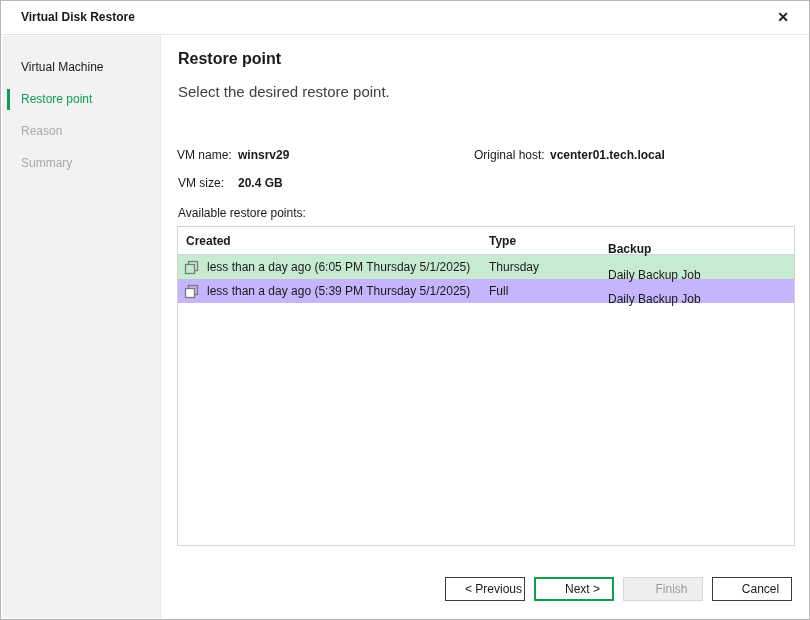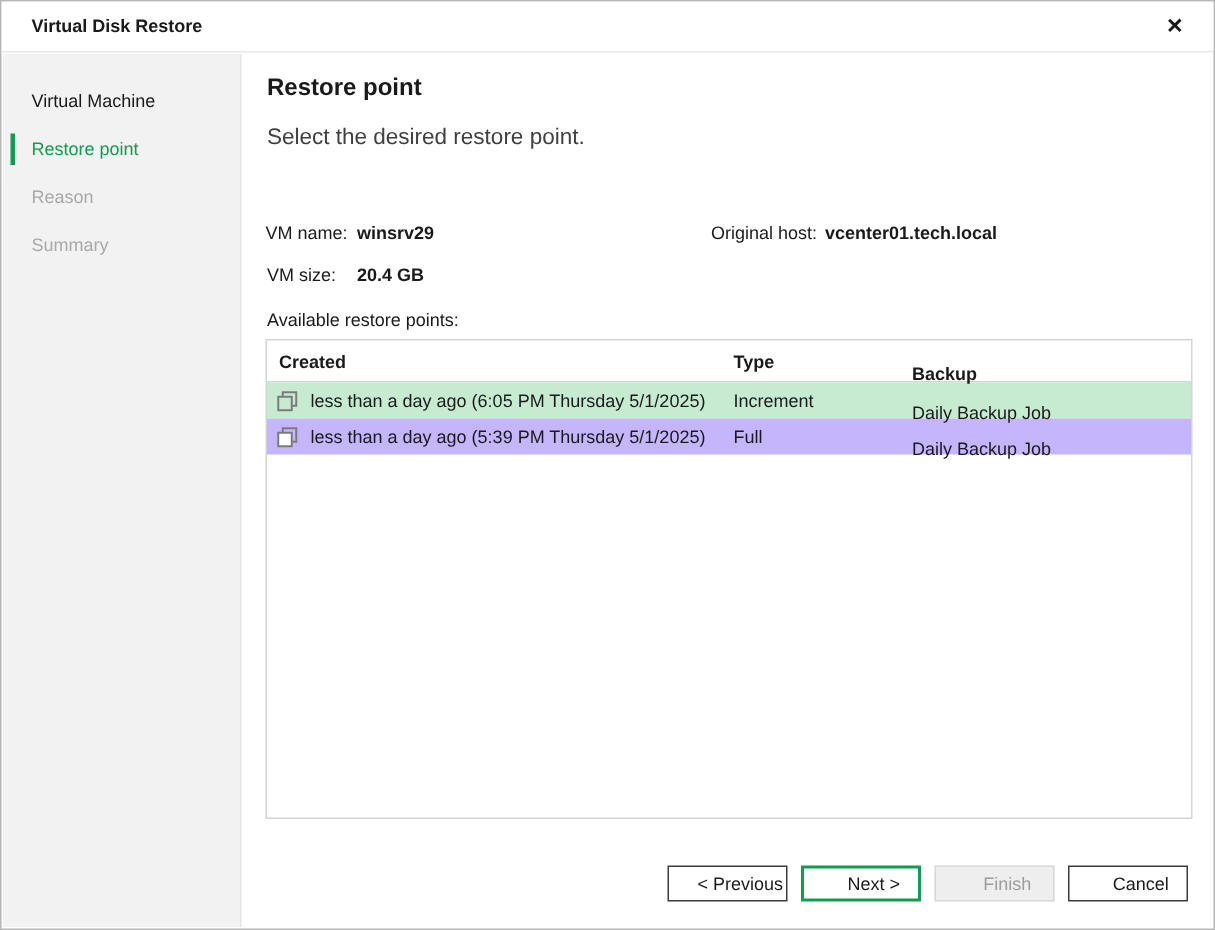--- a/index.html
+++ b/index.html
@@ -88,21 +88,21 @@
       </div>
 
       <div class="tr selected">
         <div class="col-created">
           <svg class="rp-icon" viewBox="0 0 15 15">
             <rect class="back" x="4.5" y="1.5" width="9" height="9"></rect>
             <rect class="front" x="1.5" y="4.5" width="9" height="9"></rect>
           </svg>
           <span>less than a day ago (6:05 PM Thursday 5/1/2025)</span>
         </div>
-        <div class="col-type">Increment</div>
+        <div class="col-type">Thursday</div>
         <div class="col-backup">Daily Backup Job</div>
       </div>
 
       <div class="tr">
         <div class="col-created">
           <svg class="rp-icon" viewBox="0 0 15 15">
             <rect class="back" x="4.5" y="1.5" width="9" height="9"></rect>
             <rect class="front" x="1.5" y="4.5" width="9" height="9"></rect>
           </svg>
           <span>less than a day ago (5:39 PM Thursday 5/1/2025)</span>

